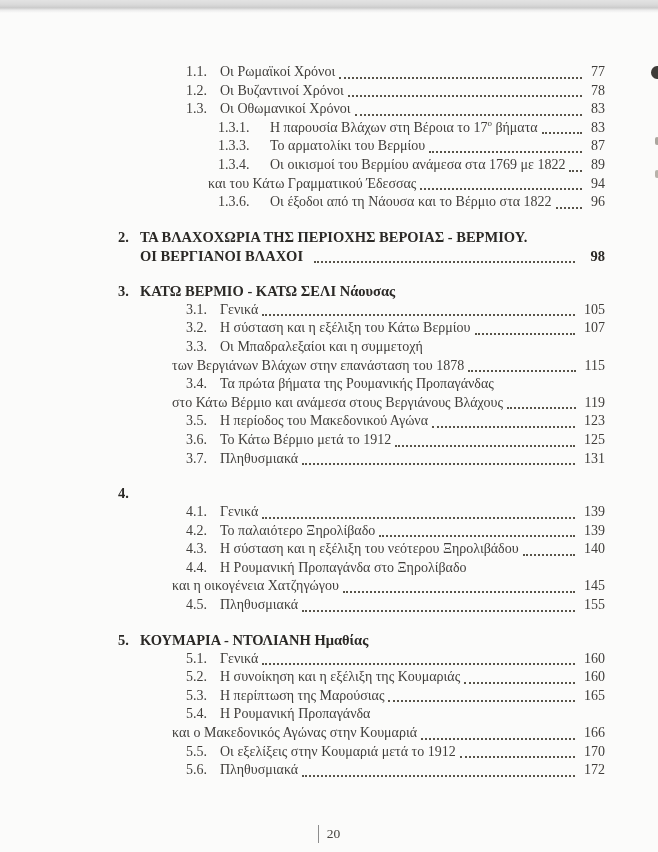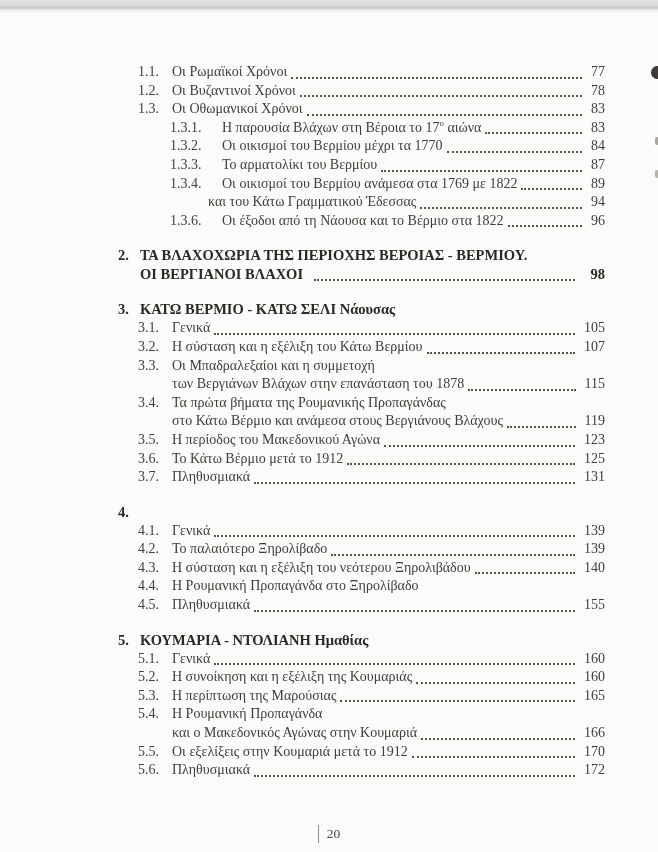--- a/index.html
+++ b/index.html
@@ -28,21 +28,21 @@
     position:absolute; left:118px; top:63px; width:487px;
     font-size:14px;
   }
   .section { margin-top:16px; }
   .section:first-child { margin-top:0; }
 
   .row {
     display:flex; align-items:flex-end;
     line-height:18.6px; white-space:nowrap;
   }
-  .num  { flex:none; }
+  .num  { flex:none;margin-left:48px; }
   .l1   { padding-left:20px; }  .l1 > .num { width:34px; }
   .l2   { padding-left:52px; }  .l2 > .num { width:52px; }
   .cont1 { padding-left:54px; }
   .cont2 { padding-left:90px;text-align:center; }
 
   .heading-row {
     font-weight:bold; color:#2b2926; font-size:14.5px; line-height:19px;
   }
   .ch-num { width:22px; flex:none; }
   .heading-cont { padding-left:22px;gap:7px; }
@@ -87,29 +87,23 @@
         <span class="pagenum">78</span>
       </div>
       <div class="row l1">
         <span class="num">1.3.</span>
         <span class="txt">Οι Οθωμανικοί Χρόνοι</span>
         <span class="leader"></span>
         <span class="pagenum">83</span>
       </div>
       <div class="row l2">
         <span class="num">1.3.1.</span>
-        <span class="txt"><span>Η παρουσία Βλάχων στη Βέροια το 17</span><sup>ο</sup><span> αιώνα</span></span>
+        <span class="txt"><span>Η παρουσία Βλάχων στη Βέροια το 17</span><sup>ο</sup><span> βήματα</span></span>
         <span class="leader"></span>
         <span class="pagenum">83</span>
-      </div>
-      <div class="row l2">
-        <span class="num">1.3.2.</span>
-        <span class="txt">Οι οικισμοί του Βερμίου μέχρι τα 1770</span>
-        <span class="leader"></span>
-        <span class="pagenum">84</span>
       </div>
       <div class="row l2">
         <span class="num">1.3.3.</span>
         <span class="txt">Το αρματολίκι του Βερμίου</span>
         <span class="leader"></span>
         <span class="pagenum">87</span>
       </div>
       <div class="row l2">
         <span class="num">1.3.4.</span>
         <span class="txt">Οι οικισμοί του Βερμίου ανάμεσα στα 1769 με 1822</span>
@@ -211,20 +205,25 @@
       </div>
       <div class="row l1">
         <span class="num">4.3.</span>
         <span class="txt">Η σύσταση και η εξέλιξη του νεότερου Ξηρολιβάδου</span>
         <span class="leader"></span>
         <span class="pagenum">140</span>
       </div>
       <div class="row l1">
         <span class="num">4.4.</span>
         <span class="txt">Η Ρουμανική Προπαγάνδα στο Ξηρολίβαδο</span>
+      </div>
+      <div class="row cont1">
+        <span class="txt">και η οικογένεια Χατζηγώγου</span>
+        <span class="leader"></span>
+        <span class="pagenum">145</span>
       </div>
       <div class="row l1">
         <span class="num">4.5.</span>
         <span class="txt">Πληθυσμιακά</span>
         <span class="leader"></span>
         <span class="pagenum">155</span>
       </div>
     </div>
     <div class="section">
       <div class="row heading-row">

